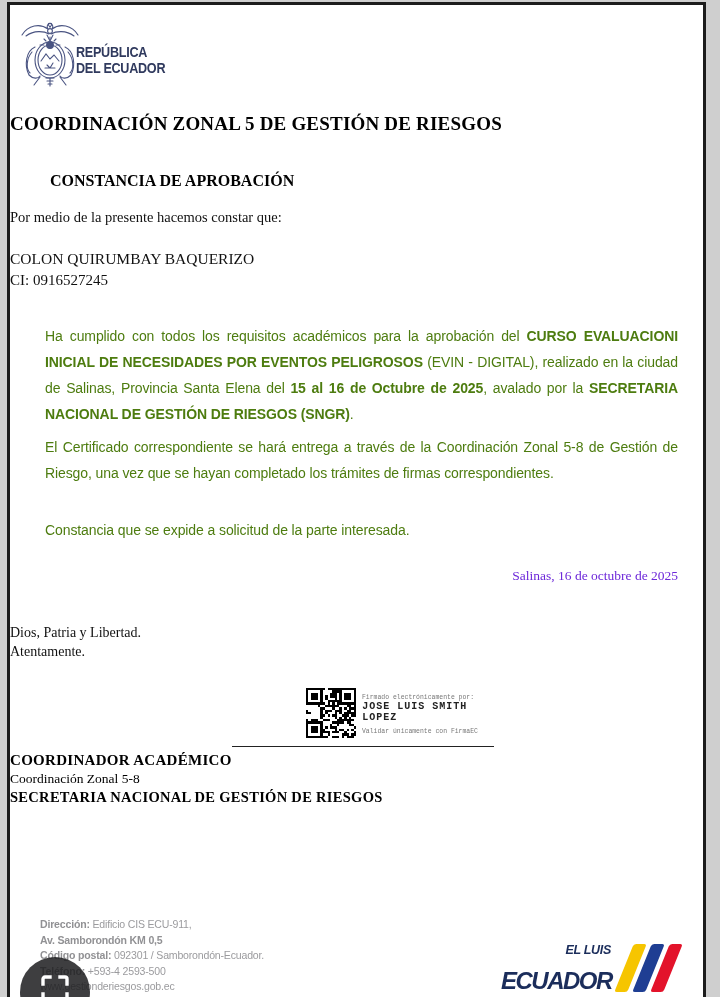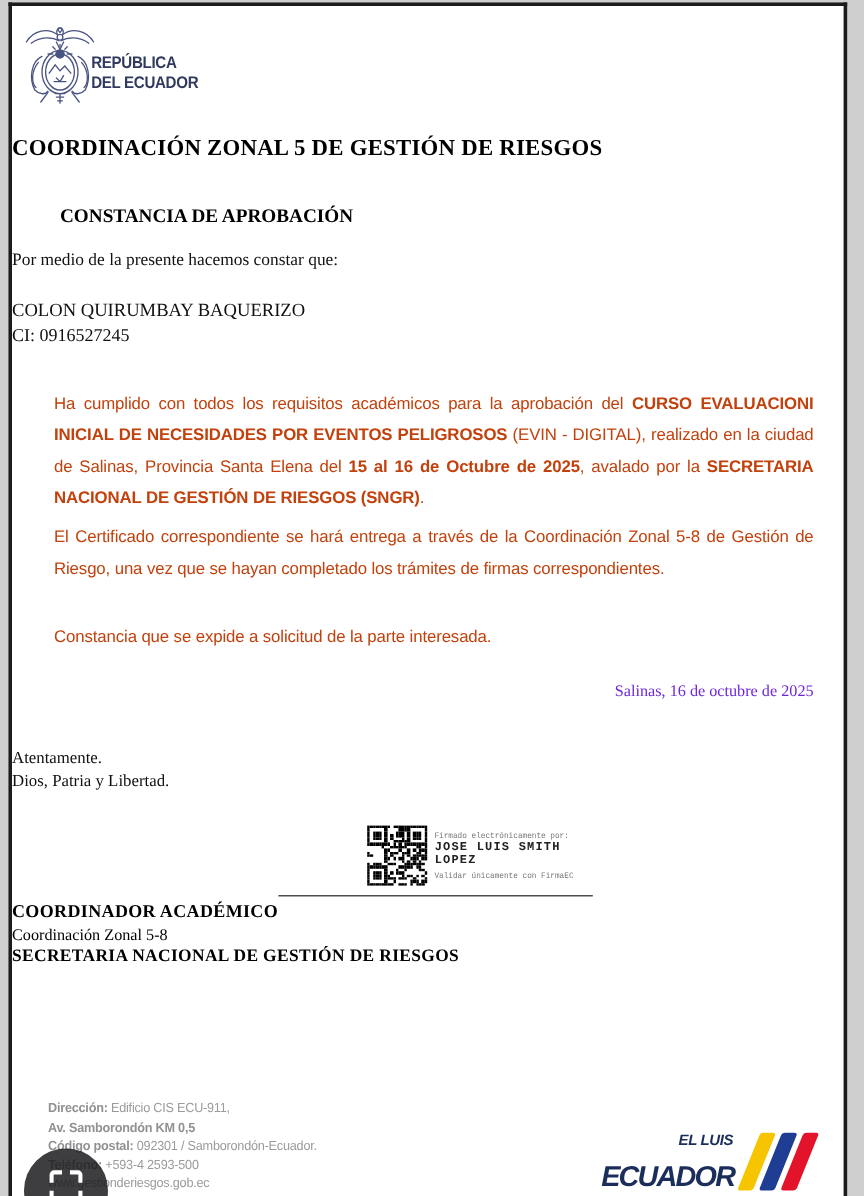--- a/index.html
+++ b/index.html
@@ -16,21 +16,21 @@
            transform:scaleX(.9);transform-origin:left top;}
   .secretariat{right:18px;top:42px;color:#3a4466;font-family:"Liberation Sans",sans-serif;
            font-weight:bold;font-size:13.5px;line-height:15.5px;text-align:right;letter-spacing:-.2px;}
   .doc-title{top:108px;font-weight:bold;font-size:19px;letter-spacing:.2px;color:#000;}
   .doc-subtitle{top:167px;font-weight:bold;font-size:16px;color:#000;padding-left:40px;}
   .intro{top:204px;font-size:14.5px;color:#111;}
   .person-name{top:245px;font-size:15.5px;color:#111;}
   .person-ci{top:267px;font-size:15px;color:#111;}
   
   .para{left:35px;width:633px;font-family:"Liberation Sans",sans-serif;font-size:14px;
-        line-height:26px;color:#c2410c;text-align:justify;letter-spacing:-.1px;}
+        line-height:26px;color:#4d7c0f;text-align:justify;letter-spacing:-.1px;}
   .para strong{font-weight:700;}
   .p1{top:304px;} .p2{top:415px;} .p3{top:498px;text-align:left;}
   .dateline{top:563px;right:25px;font-size:13.5px;color:#6d28d9;}
   .closing{top:618px;font-size:14px;line-height:19px;color:#111;}
   
   .stamp{left:293px;top:680px;display:flex;align-items:flex-start;gap:3px;}
   .qr{background:#fff;padding:2px;border:1px solid #fff;}
   .qr-grid{display:grid;grid-template-columns:repeat(21,2.4px);grid-auto-rows:2.4px;}
   .qr-grid i{display:block;}
   .qr-grid i.on{background:#000;}
@@ -103,22 +103,22 @@
     <div class="abs center person-ci">CI: 0916527245</div>
 
     <p class="abs para p1"><span>Ha cumplido con todos los requisitos académicos para la aprobación del </span><strong>CURSO EVALUACIONI INICIAL DE NECESIDADES POR EVENTOS PELIGROSOS</strong><span> (EVIN - DIGITAL), realizado en la ciudad de Salinas, Provincia Santa Elena del </span><strong>15 al 16 de Octubre de 2025</strong><span>, avalado por la </span><strong>SECRETARIA NACIONAL DE GESTIÓN DE RIESGOS (SNGR)</strong><span>.</span></p>
 
     <p class="abs para p2">El Certificado correspondiente se hará entrega a través de la Coordinación Zonal 5-8 de Gestión de Riesgo, una vez que se hayan completado los trámites de firmas correspondientes.</p>
     <p class="abs para p3">Constancia que se expide a solicitud de la parte interesada.</p>
 
     <div class="abs dateline">Salinas, 16 de octubre de 2025</div>
 
     <div class="abs center closing">
+      <div>Dios, Patria y Libertad.</div>
       <div>Atentamente.</div>
-      <div>Dios, Patria y Libertad.</div>
     </div>
 
     <div class="abs stamp">
       <div class="qr">
           <div class="qr-grid" id="qr-grid">
             <i class="on"></i>
             <i class="on"></i>
             <i class="on"></i>
             <i class="on"></i>
             <i class="on"></i>

